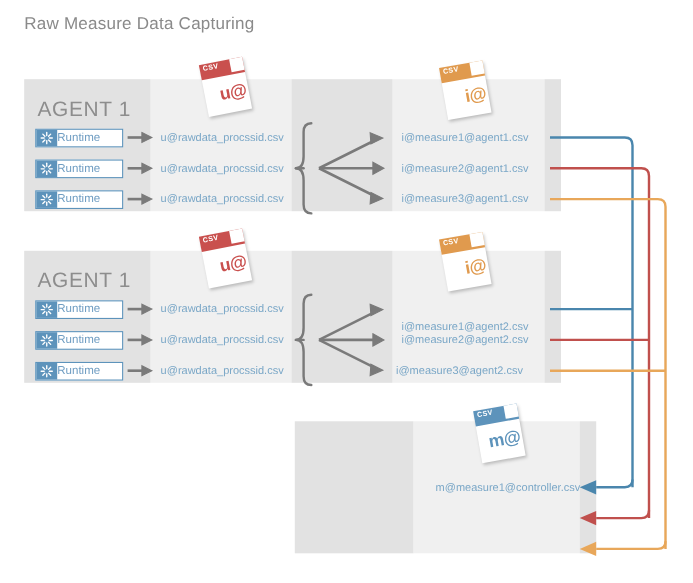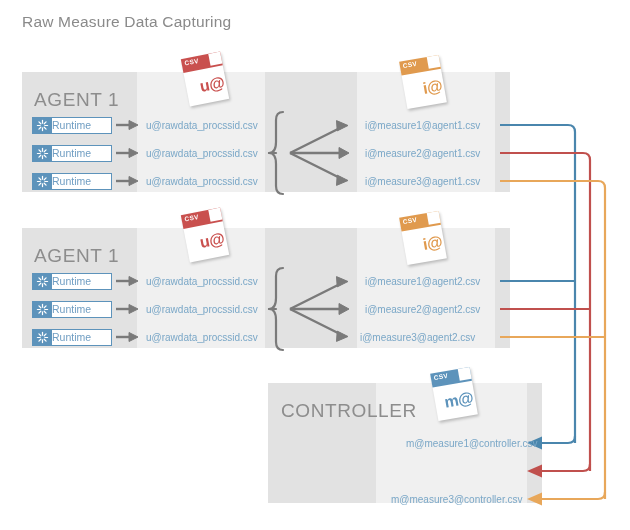--- a/index.html
+++ b/index.html
@@ -298,44 +298,42 @@
         </g>
       </svg>
     </span>
     <span class="rt-label">Runtime</span>
   </div>
 
   <div class="fname" style="left:146px;top:277px;">u@rawdata_procssid.csv</div>
   <div class="fname" style="left:146px;top:305px;">u@rawdata_procssid.csv</div>
   <div class="fname" style="left:146px;top:333px;">u@rawdata_procssid.csv</div>
 
-  <div class="fname" style="left:365px;top:277px;">i@measure1@agent2.csv</div>
+  <div class="fname" style="left:365px;top:293px;">i@measure1@agent2.csv</div>
   <div class="fname" style="left:365px;top:305px;">i@measure2@agent2.csv</div>
   <div class="fname" style="left:360px;top:333px;">i@measure3@agent2.csv</div>
 
   <div class="csvdoc rot-a" style="left:185px;top:211px;">
     <div class="sheet"></div>
     <div class="band" style="background:#c9504e;"></div>
     <div class="fold"></div>
     <div class="csvtxt">CSV</div>
     <div class="at" style="color:#c9504e;">u@</div>
   </div>
 
   <div class="csvdoc rot-b" style="left:403px;top:214px;">
     <div class="sheet"></div>
     <div class="band" style="background:#e09a4e;"></div>
     <div class="fold"></div>
     <div class="csvtxt">CSV</div>
     <div class="at" style="color:#e09a4e;">i@</div>
   </div>
 
-  <div class="group-label" style="left:281px;top:400px;">CONTROLLER</div>
-
-  <div class="fname" style="left:406px;top:439px;">m@measure1@controller.csv</div>
-  <div class="fname" style="left:391px;top:495px;">m@measure3@controller.csv</div>
+
+  <div class="fname" style="left:396px;top:439px;">m@measure1@controller.csv</div>
 
   <div class="csvdoc rot-b" style="left:434px;top:370px;">
     <div class="sheet"></div>
     <div class="band" style="background:#5d93bb;"></div>
     <div class="fold"></div>
     <div class="csvtxt">CSV</div>
     <div class="at" style="color:#5d93bb;">m@</div>
   </div>
 
 </div>

